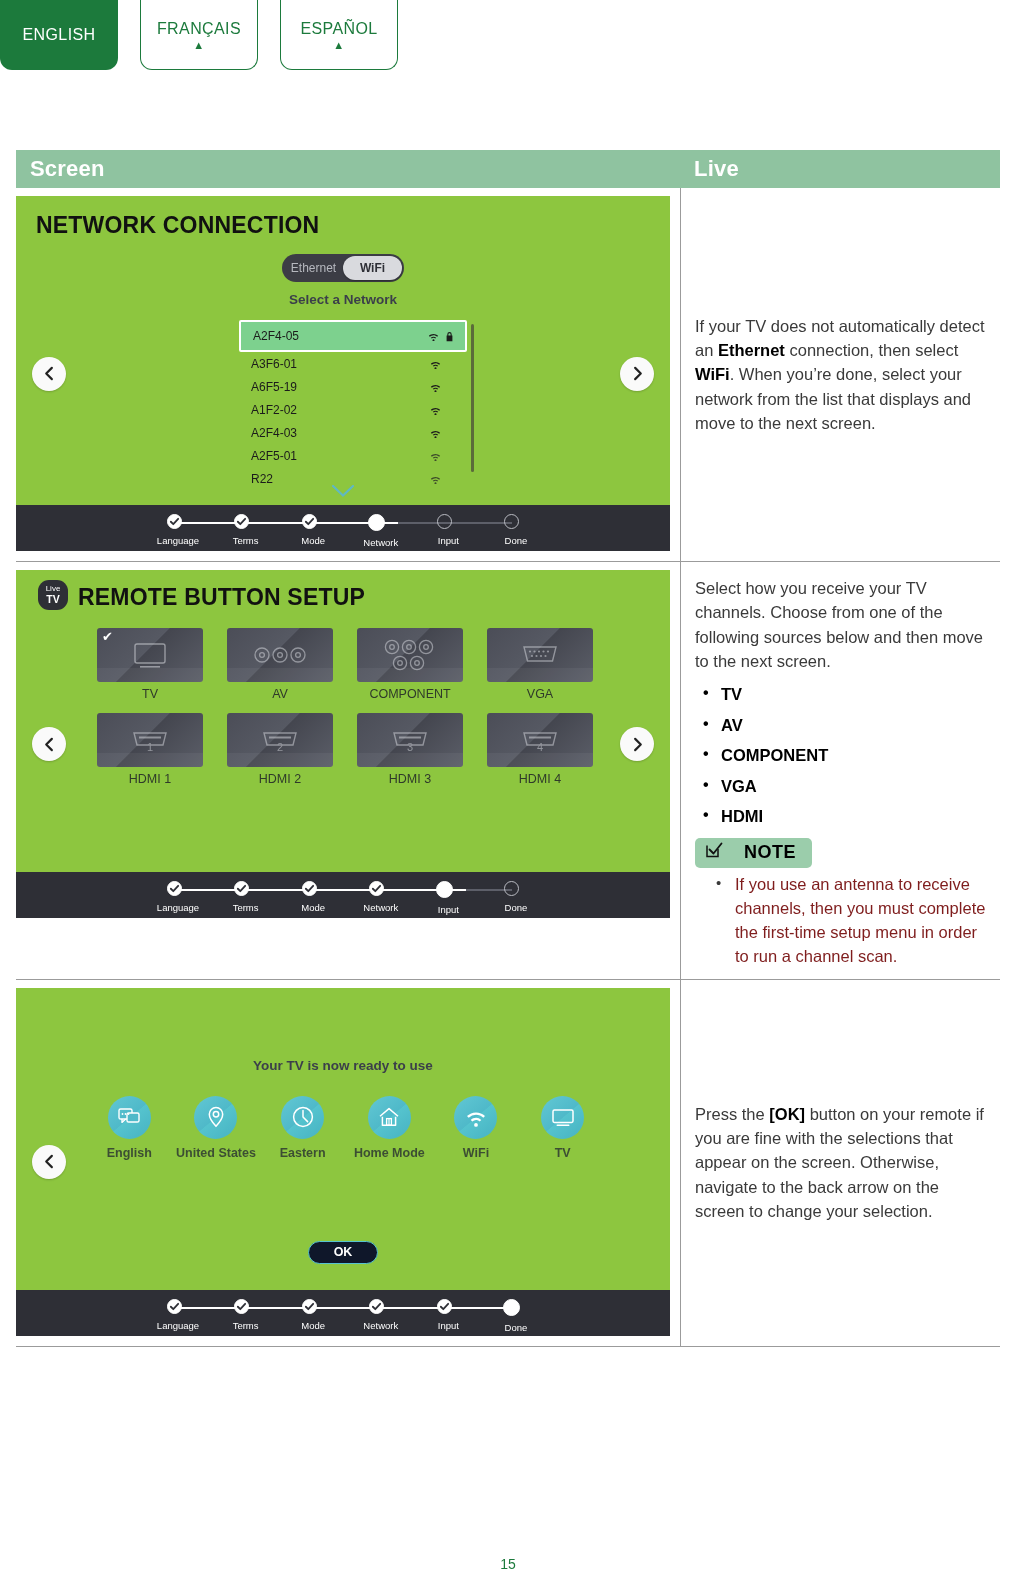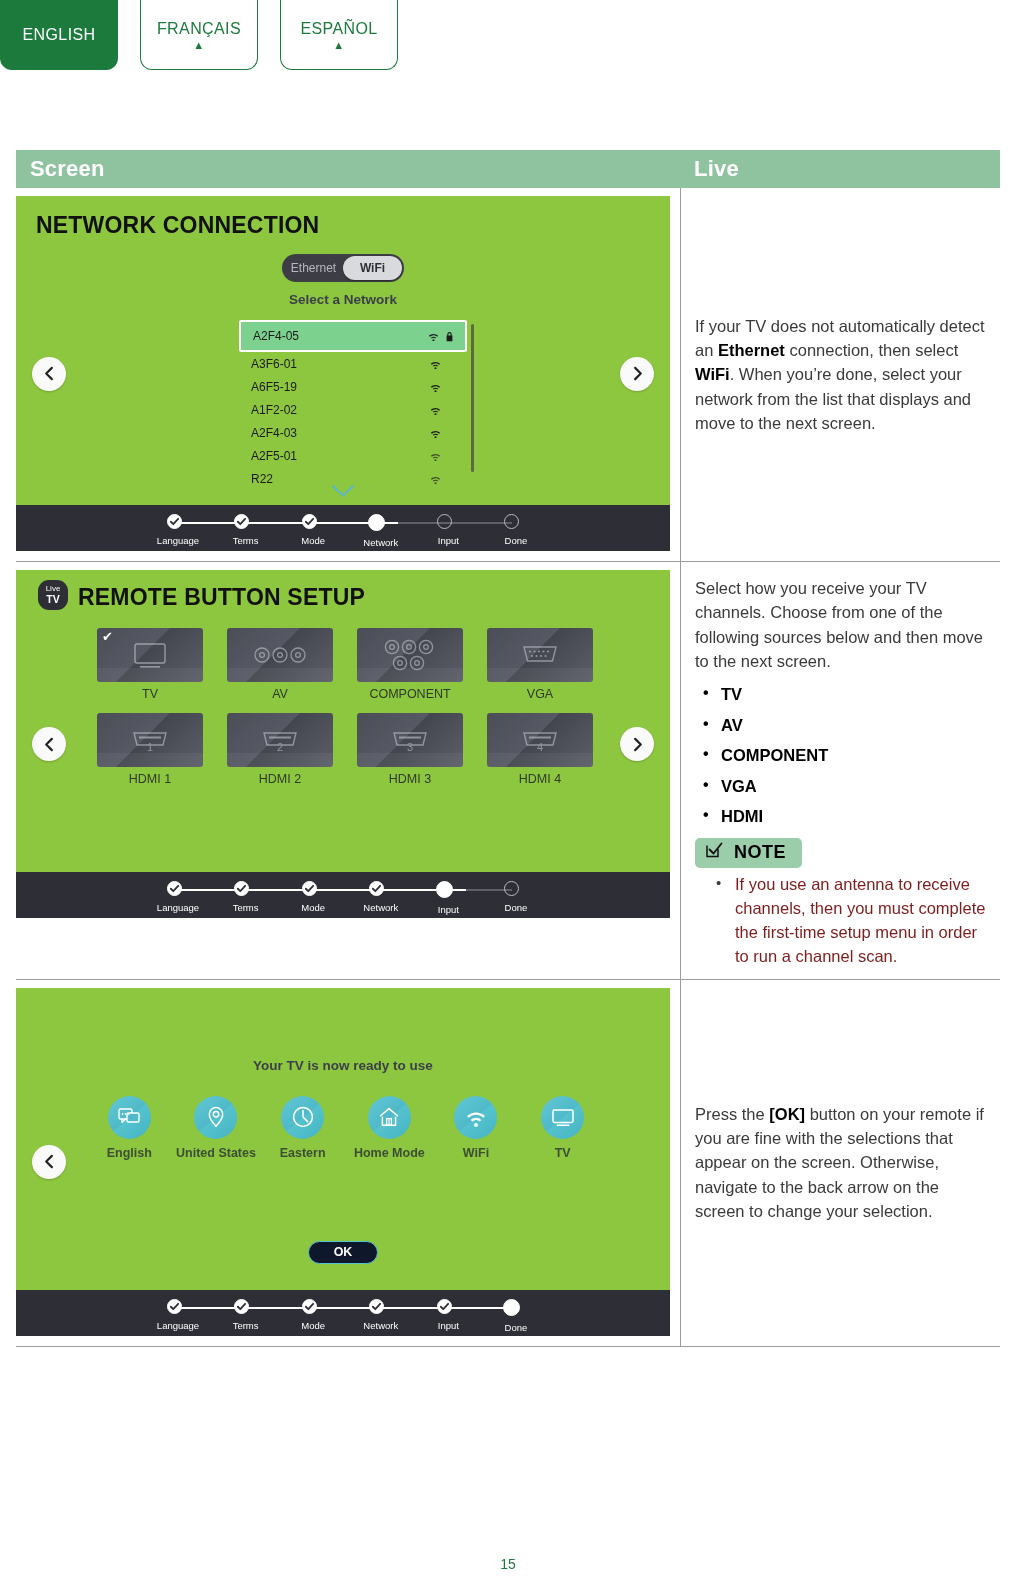--- a/index.html
+++ b/index.html
@@ -61,21 +61,21 @@
     list-style: none; position: relative; padding-left: 22px;
     font-size: 16.5px; font-weight: bold; color: #000;
     line-height: 1.85;
   }
   .bullets li:before {
     content: "\2022"; position: absolute; left: 4px; top: -1px;
     font-size: 16px; color: #000;
   }
 
   .note-badge {
-    display: inline-flex; align-items: center; gap: 11px;
+    display: inline-flex; align-items: center; gap: 21px;
     background: #9bcdab; color: #000;
     border-radius: 5px; padding: 3px 16px 4px 10px;
     font-size: 18px; font-weight: bold; letter-spacing: .5px;
     margin: 6px 0 2px 0; width: fit-content;
   }
   .note-list { margin: 2px 0 0 18px; }
   .note-list li {
     list-style: none; position: relative; padding-left: 22px;
     font-size: 16.5px; line-height: 1.47; color: #7f1d1d;
   }

